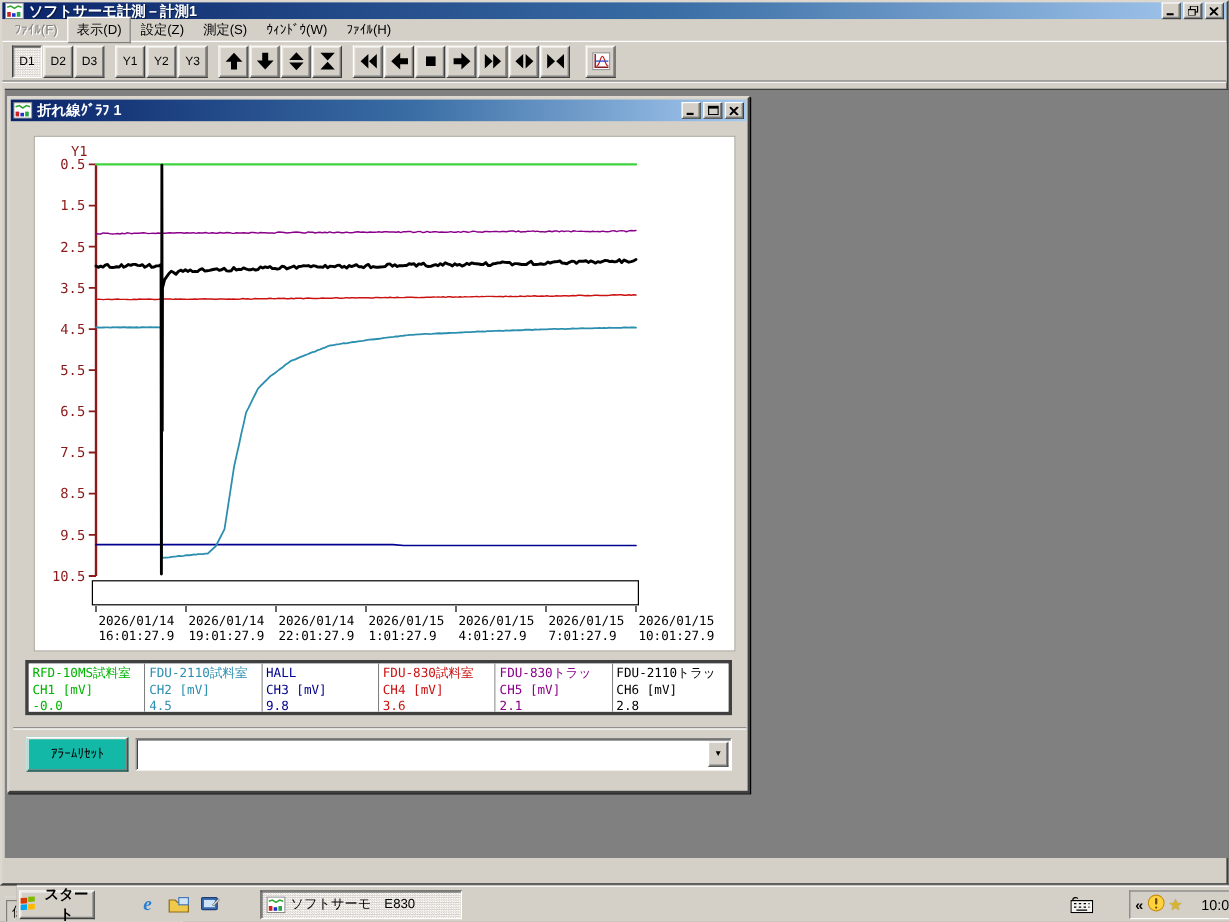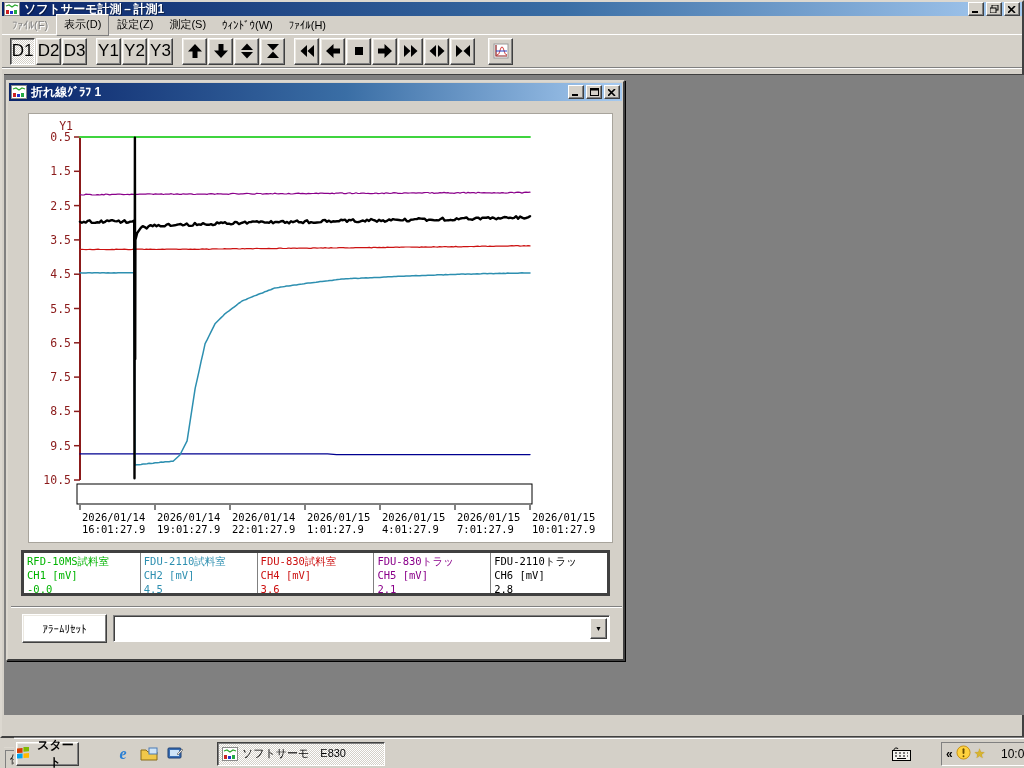--- a/index.html
+++ b/index.html
@@ -23,21 +23,21 @@
   .menubar { height:19px; display:flex; align-items:center; padding-left:2px; background:#d4d0c8;
     border-bottom:1px solid #fff; }
   .menu-item { padding:2px 7px 3px 7px; font-size:11px; color:#000; border:1px solid transparent; }
   .menu-item.disabled { color:#808080; text-shadow:1px 1px 0 #fff; }
   .menu-item.raised { border-color:#fff #808080 #808080 #fff; background:#d4d0c8; }
 
   
   .toolbar { height:33px; display:flex; align-items:center; padding:3px 0 3px 8px; background:#d4d0c8;
     border-bottom:1px solid #808080; box-shadow:0 1px 0 #fff; }
   .tb-btn { width:25px; height:27px; margin-right:1px; background:#d4d0c8; display:flex; align-items:center;
-    justify-content:center; font-size:17px; color:#000;
+    justify-content:center; font-size:10px; color:#000;
     border:1px solid; border-color:#fff #404040 #404040 #fff; box-shadow:inset -1px -1px 0 #808080, inset 1px 1px 0 #ece9e2;text-align:right; }
   .tb-btn.pressed { border-color:#404040 #fff #fff #404040; box-shadow:inset 1px 1px 0 #808080;
     background:repeating-conic-gradient(#ffffff 0% 25%, #d4d0c8 0% 50%) 0 0/2px 2px; }
   .tb-gap { width:8px; }
   .tb-btn svg { display:block; }
 
   
   .mdi { position:absolute; left:2px; top:72px; width:1020px; height:641px; background:#808080;
     border-top:1px solid #404040; overflow:hidden; }
 
@@ -53,21 +53,21 @@
   .legend-table { position:absolute; left:13px; top:468px; width:589px; height:46px; display:flex;
     border:3px solid #404040; background:#fff; }
   .legend-cell { flex:1 1 0; border-right:1px solid #808080; padding:1px 3px; overflow:hidden;
     font-family:"DejaVu Sans Mono","Liberation Mono",monospace; font-size:10.5px; line-height:14px;
     white-space:nowrap; background:#fff; }
   .legend-cell:last-child { border-right:none; }
   .legend-cell div { overflow:hidden; white-space:nowrap; }
 
   .etched { position:absolute; left:3px; top:524px; width:611px; height:2px;
     border-top:1px solid #808080; border-bottom:1px solid #fff; }
-  .alarm-btn { position:absolute; left:14px; top:532px; width:85px; height:29px; background:#ffffff;
+  .alarm-btn { position:absolute; left:14px; top:532px; width:85px; height:29px; background:#14b8a6;
     border:1px solid; border-color:#fff #404040 #404040 #fff; box-shadow:inset -1px -1px 0 #808080, inset 1px 1px 0 #ece9e2;
     font-size:11px; font-family:inherit; color:#000; }
   .combo { position:absolute; left:105px; top:533px; width:497px; height:27px; background:#fff;
     border:1px solid; border-color:#808080 #fff #fff #808080; box-shadow:inset 1px 1px 0 #404040;
     display:flex; align-items:center; }
   .combo-text { flex:1; padding-left:4px; font-size:11px; }
   .combo-arrow { width:17px; height:21px; margin-right:2px; background:#d4d0c8; display:flex; align-items:center;
     justify-content:center; font-size:7px; color:#000;
     border:1px solid; border-color:#fff #404040 #404040 #fff; box-shadow:inset -1px -1px 0 #808080; }
 
@@ -326,20 +326,25 @@
             <div class="legend-cell" style="color: rgb(0, 180, 0);">
               <div>RFD-10MS試料室</div>
               <div>CH1 [mV]</div>
               <div>-0.0</div>
             </div>
             <div class="legend-cell" style="color: rgb(45, 143, 176);">
               <div>FDU-2110試料室</div>
               <div>CH2 [mV]</div>
               <div>4.5</div>
             </div>
+            <div class="legend-cell" style="color: rgb(0, 0, 144);">
+              <div>HALL</div>
+              <div>CH3 [mV]</div>
+              <div>9.8</div>
+            </div>
             <div class="legend-cell" style="color: rgb(204, 17, 17);">
               <div>FDU-830試料室</div>
               <div>CH4 [mV]</div>
               <div>3.6</div>
             </div>
             <div class="legend-cell" style="color: rgb(138, 0, 138);">
               <div>FDU-830トラッ</div>
               <div>CH5 [mV]</div>
               <div>2.1</div>
             </div>

